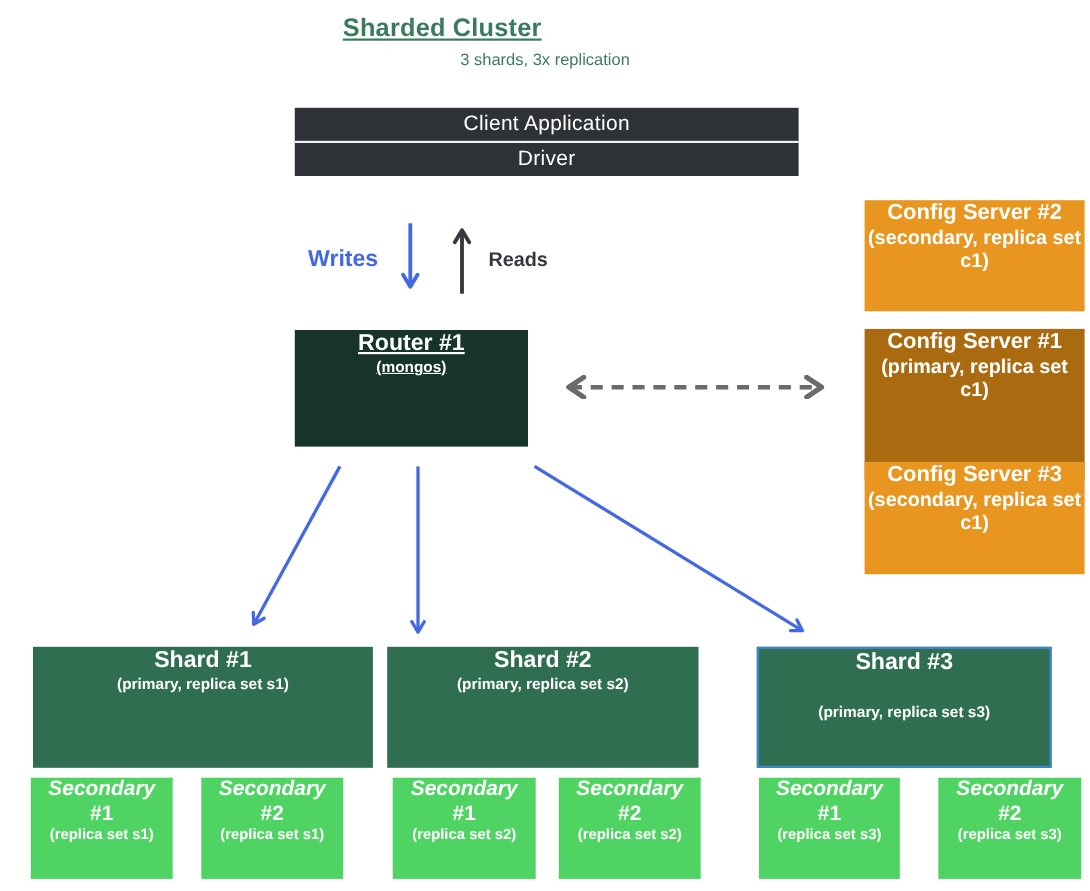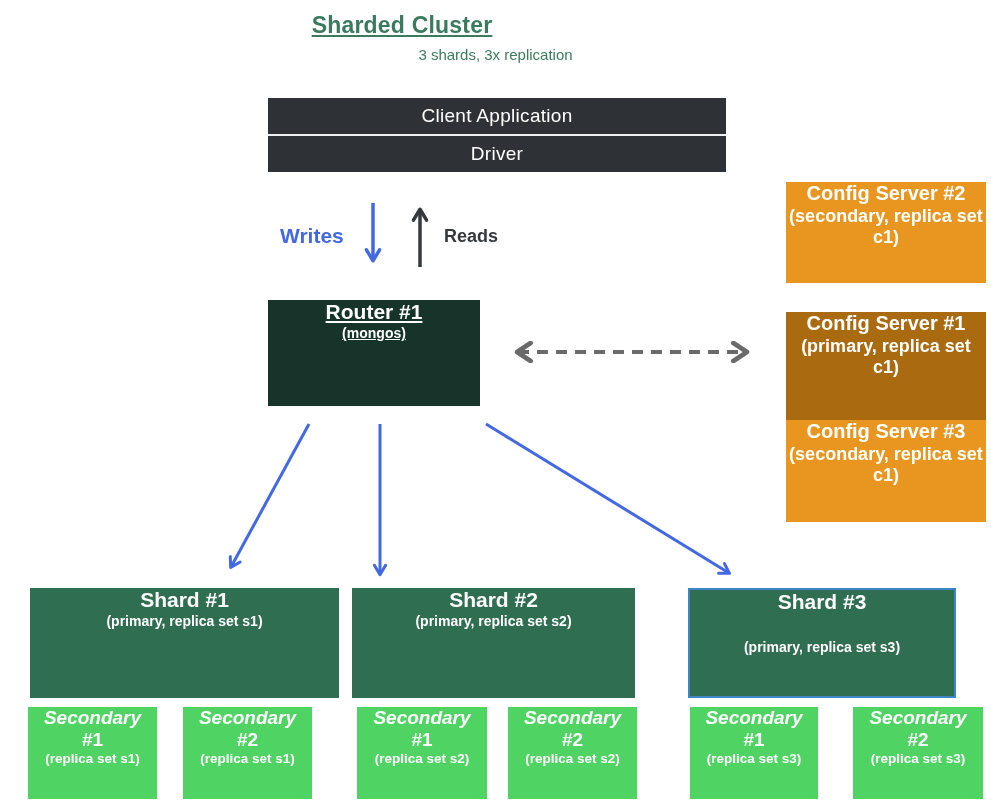--- a/index.html
+++ b/index.html
@@ -25,21 +25,21 @@
     letter-spacing:.2px;
   }
   .subtitle {
     position:absolute; left:0; top:46px; width:991px; text-align:center;
     font-size:15px;
     color:var(--title-green,#3a7b5e);
   }
 
   
   .client-box {
-    position:absolute; left:268px; top:98px; width:458px; height:74px;
+    position:absolute; left:268px; top:98px; width:458px; height:62px;
     background:var(--client-dark,#2e3236);
     display:flex; flex-direction:column;
   }
   .client-row {
     flex:1; display:flex; align-items:center; justify-content:center;
     color:#ffffff; font-size:19px; font-weight:400; letter-spacing:.3px;
   }
   .client-divider { height:2px; background:#eef0f1; }
 
   
@@ -68,21 +68,21 @@
     text-decoration:underline;
   }
   .router-box .name   { font-size:21px; }
   .router-box .detail { font-size:14px; margin-top:1px; }
 
   
   .config-box { left:786px; width:200px; background:var(--config-orange,#e89620); }
   .config-box .name   { font-size:20px; }
   .config-box .detail { font-size:18px; margin-top:1px; }
   .config-2 { top:182px; height:101px; }
-  .config-1 { top:312px; height:138px; background:var(--config-dark-orange,#aa6a0f); }
+  .config-1 { top:299px; height:138px; background:var(--config-dark-orange,#aa6a0f); }
   .config-3 { top:420px; height:102px; }
 
   
   .shard-box { top:588px; height:110px; background:var(--shard-green,#2f6e50); }
   .shard-box .name   { font-size:21px; }
   .shard-box .detail { font-size:14px; margin-top:1px; }
   .shard-1 { left:30px;  width:309px; }
   .shard-2 { left:352px; width:283px; }
   .shard-3 { left:688px; width:268px; border:2px solid var(--shard-highlight-blue,#3d85c6);gap:24px; }
 

